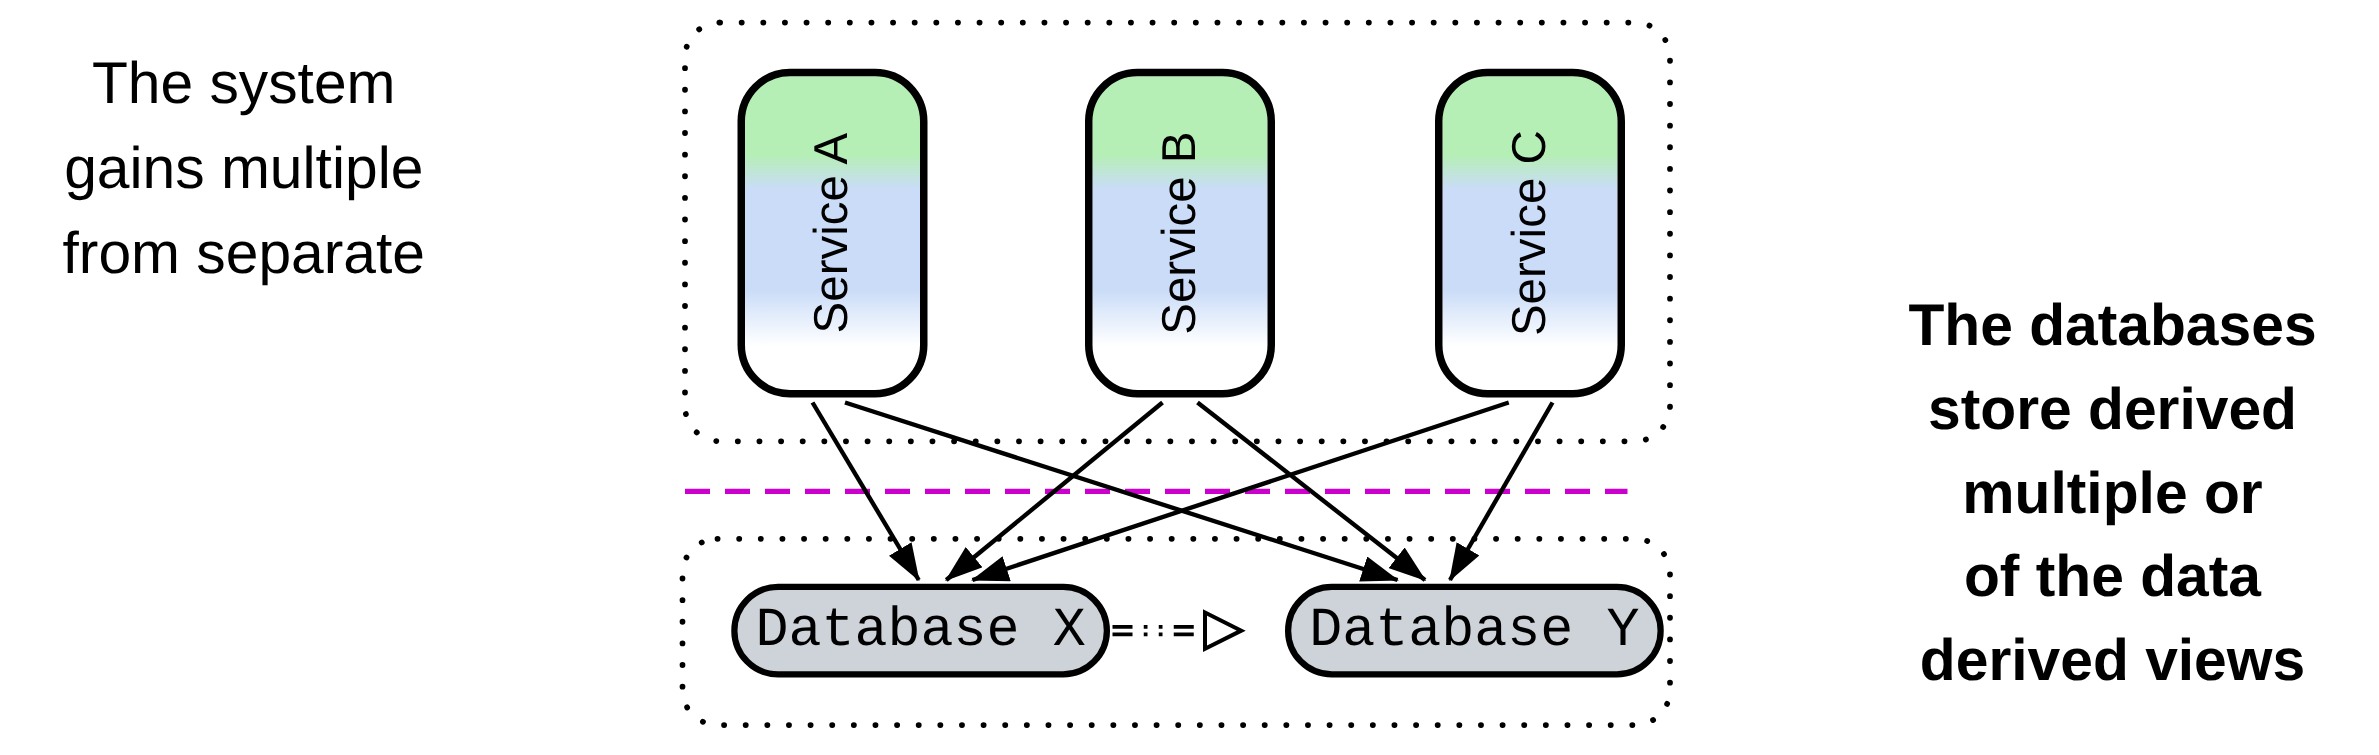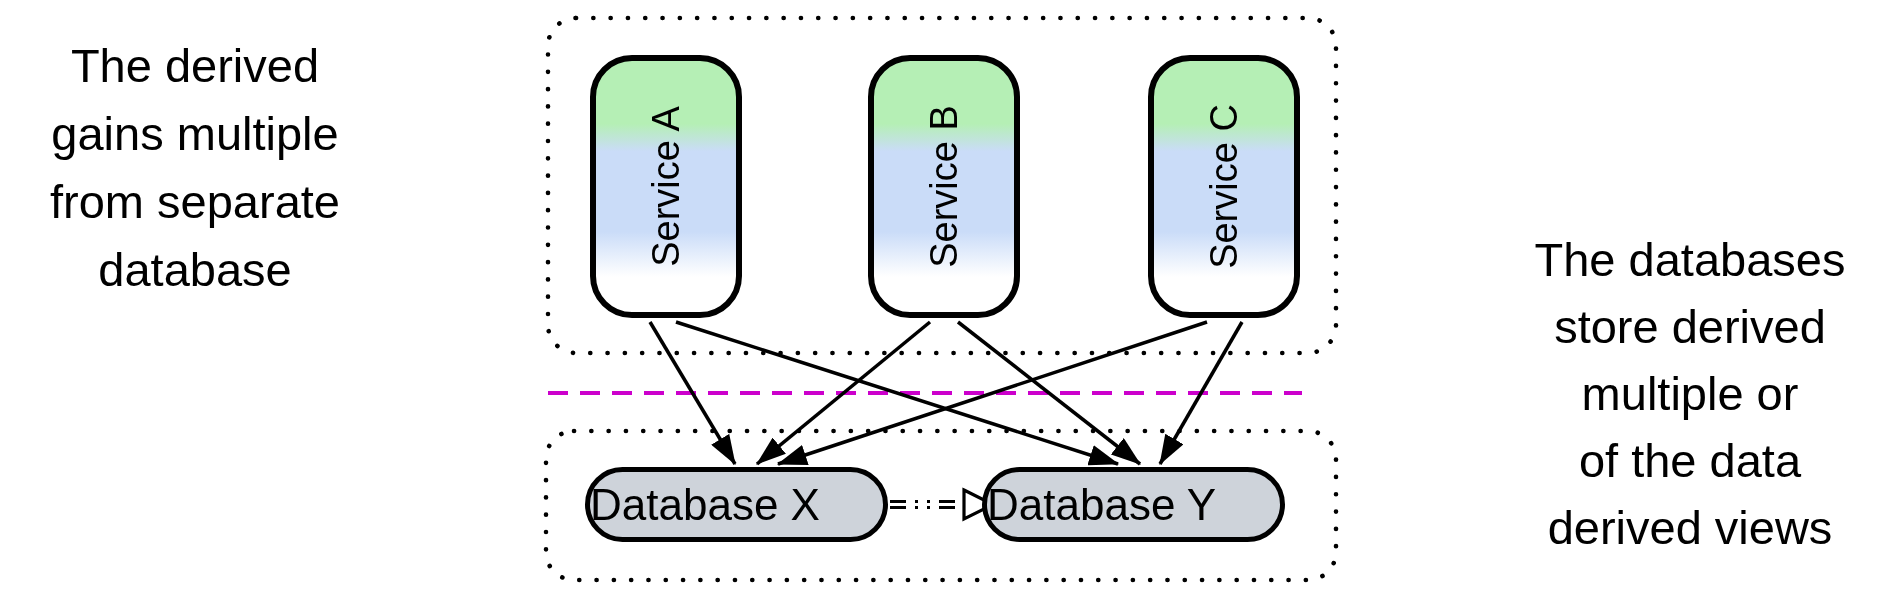--- a/index.html
+++ b/index.html
@@ -13,21 +13,21 @@
   .note{
     position:absolute;
     text-align:center;
     color:#000000;
     font-size:47px;
     line-height:68px;
     white-space:nowrap;
   }
   .note div{white-space:nowrap;}
   #left-note{left:2px;top:32px;width:386px;}
-  #right-note{left:1488px;top:226px;width:404px;line-height:67px;}
+  #right-note{left:1488px;top:226px;width:404px;line-height:67px;font-weight:bold;}
   svg.layer{position:absolute;left:0;top:0;}
   .service{
     position:absolute;
     top:55px;width:152px;height:263px;
     box-sizing:border-box;
     border:6px solid #000000;
     border-radius:42px;
     background:linear-gradient(180deg,
       #b5efb5 0%, #b5efb5 25%,
       #cadcf8 36%, #cadcf8 68%,
@@ -43,26 +43,27 @@
   #service-a{left:590px;}
   #service-b{left:868px;}
   #service-c{left:1148px;}
   .database{
     position:absolute;
     top:467px;width:303px;height:75px;
     box-sizing:border-box;
     border:5px solid #000000;
     border-radius:40px;
     background:#ced3da;
-    display:flex;align-items:center;
+    display:flex;align-items:center;justify-content:center;
     font-size:44px;color:#000000;
     white-space:nowrap;
+    font-family:Liberation Mono, monospace;
   }
   #database-x{left:585px;}
-  #database-y{left:982px;}
+  #database-y{left:1028px;}
 </style>
 </head>
 <body>
 
 <div id="canvas">
 
   <svg class="layer" width="1903" height="604" viewBox="0 0 1903 604">
     <defs>
       <marker id="arrowFilled" viewBox="0 0 10 7" refX="9.6" refY="3.5" markerWidth="8.6" markerHeight="6" orient="auto">
         <path d="M0,0 L10,3.5 L0,7 Z" fill="#000000"></path>
@@ -83,24 +84,23 @@
     <line x1="1242" y1="322" x2="1160" y2="464" stroke="#000000" stroke-width="3.5" marker-end="url(#arrowFilled)"></line>
 
     <g>
       <line x1="890" y1="501.5" x2="964" y2="501.5" stroke="#000000" stroke-width="3" stroke-dasharray="16 9 3 9 3 9"></line>
       <line x1="890" y1="507.5" x2="964" y2="507.5" stroke="#000000" stroke-width="3" stroke-dasharray="16 9 3 9 3 9"></line>
       <polygon points="964,490 993,504.5 964,519" fill="#ffffff" stroke="#000000" stroke-width="3.2" stroke-linejoin="miter"></polygon>
     </g>
   </svg>
 
   <div class="note" id="left-note">
-    <div>The derived</div>
+    <div>The system</div>
     <div>gains multiple</div>
     <div>from separate</div>
-    <div>database</div>
   </div>
 
   <div class="note" id="right-note">
     <div>The databases</div>
     <div>store derived</div>
     <div>multiple or</div>
     <div>of the data</div>
     <div>derived views</div>
   </div>
 

